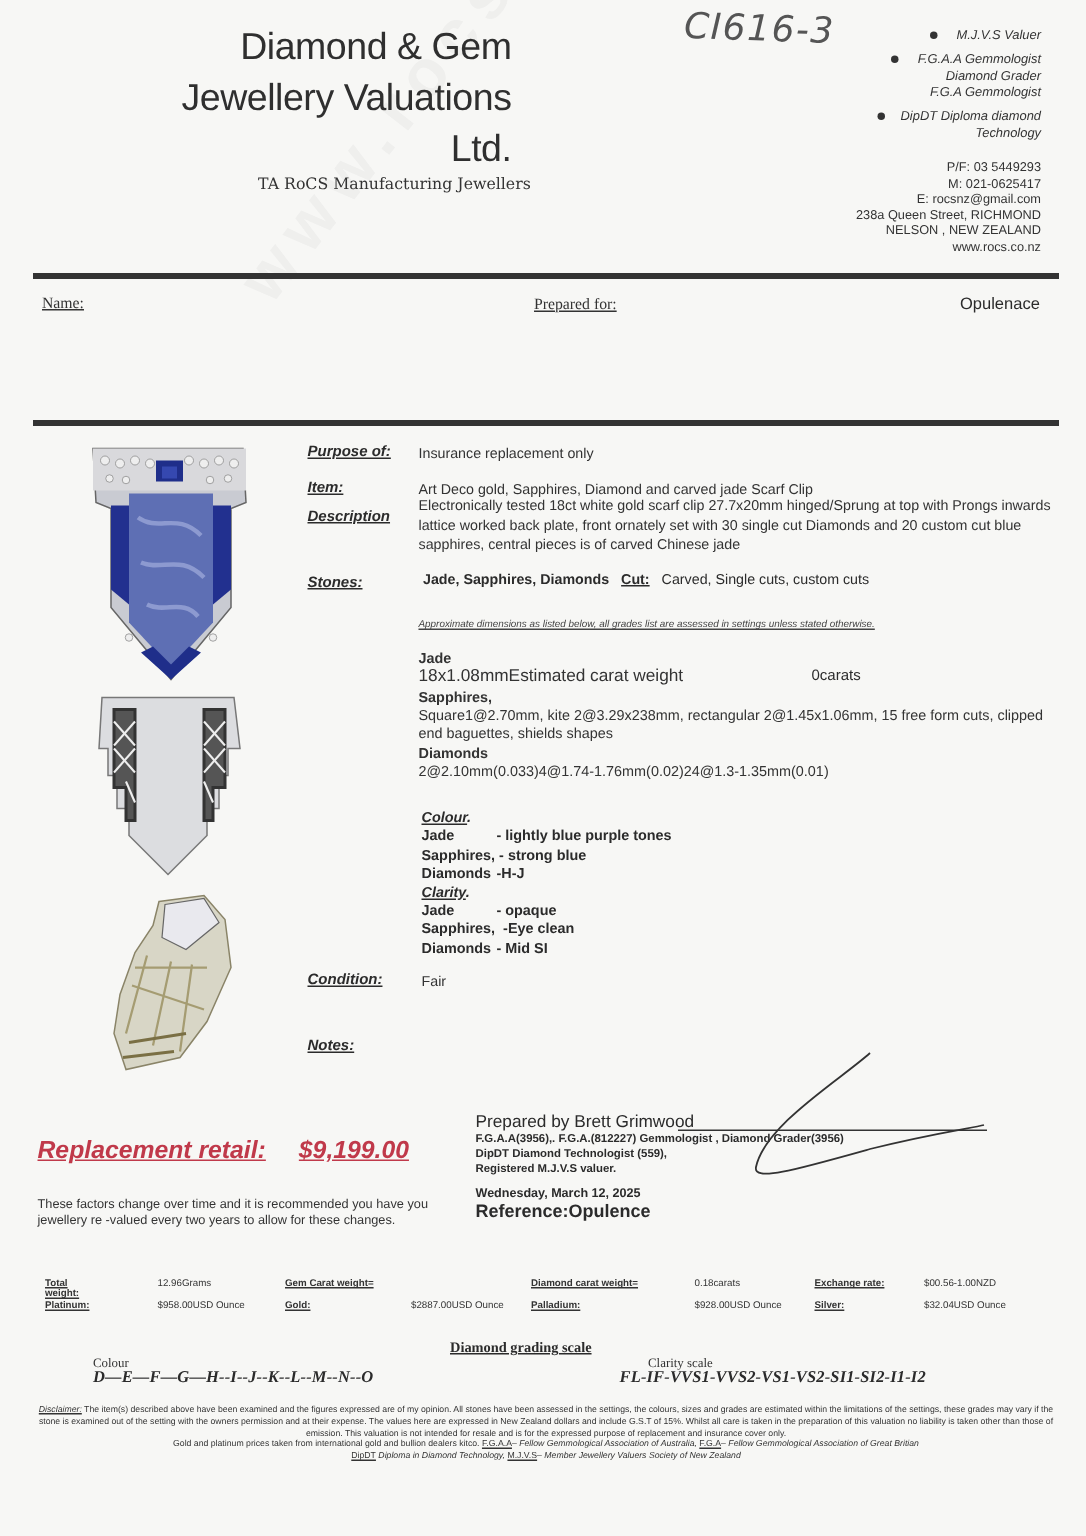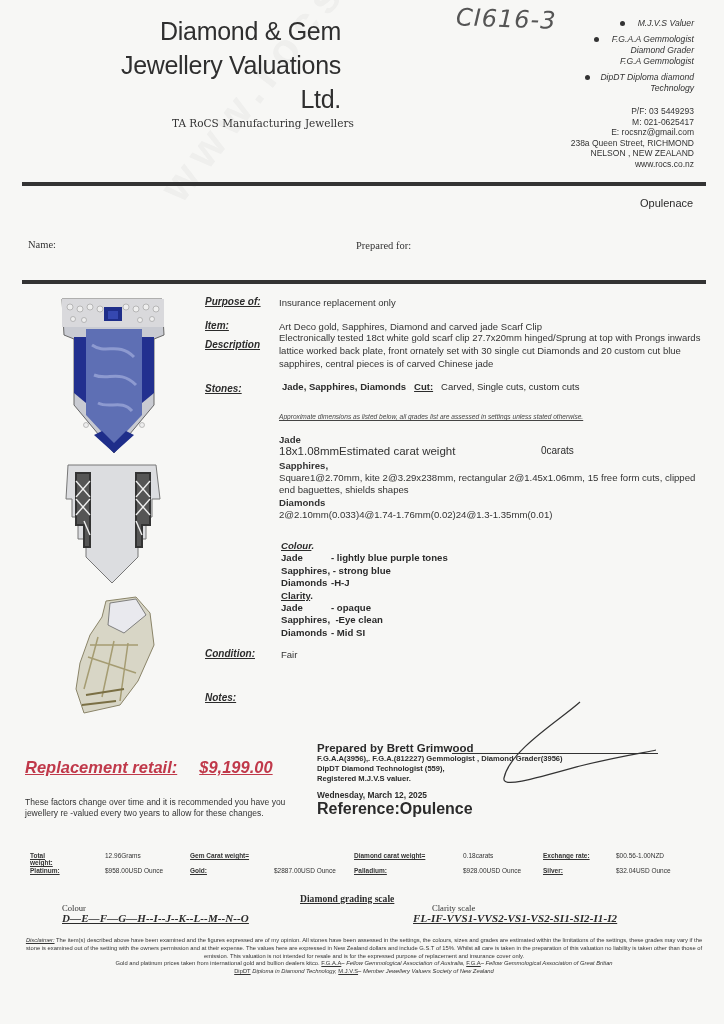--- a/index.html
+++ b/index.html
@@ -35,21 +35,21 @@
   }
   .contact {
     position: absolute; right: 30px; top: 106px; text-align: right;
     font-size: 8.5px; line-height: 10.6px; color: #333;
   }
   .rule {
     position: absolute; left: 22px; width: 483px; height: 4px; background: #333;
   }
   .rule.full { width: 684px; }
   .serif-label {
-    font-family: "Liberation Serif", serif; font-size: 10.5px; color: #333; margin-top: 42px;
+    font-family: "Liberation Serif", serif; font-size: 10.5px; text-decoration: underline; color: #333;
   }
   .field-label {
     position: absolute; left: 205px;
     font-size: 10px; font-weight: bold; font-style: italic; text-decoration: underline; color: #2b2b2b;
   }
   .field-value {
     position: absolute; left: 279px; font-size: 9.5px; color: #333; line-height: 13px;
   }
   .stones-block { position: absolute; left: 279px; font-size: 9.6px; color: #333; }
   .b { font-weight: bold; }
@@ -59,35 +59,35 @@
   .retail {
     position: absolute; left: 25px; top: 758px;
     font-size: 16.5px; font-weight: bold; font-style: italic; color: #c0394a;
     text-decoration: underline; display: flex; gap: 22px;
   }
   .note {
     position: absolute; left: 25px; top: 797px; width: 290px;
     font-size: 8.5px; line-height: 11px; color: #333;
   }
   .prep { position: absolute; left: 317px; top: 742px; color: #2b2b2b; }
-  .prep .name { font-size: 11.5px; font-weight: bold; }
+  .prep .name { font-size: 11.5px; font-weight: normal; }
   .prep .line { font-size: 7.6px; font-weight: bold; line-height: 10px; }
   .sigline {
     position: absolute; left: 452px; top: 753px; width: 206px; height: 1px; background: #333;
   }
   .metals { position: absolute; font-size: 6.5px; color: #333; }
   .metals .lbl { font-weight: bold; text-decoration: underline; }
   .scale-title {
     position: absolute; left: 300px; top: 893px;
     font-family: "Liberation Serif", serif; font-size: 9.6px; font-weight: bold; text-decoration: underline;
   }
   .scale-head { position: absolute; font-family: "Liberation Serif", serif; font-size: 8.6px; color: #333; }
   .scale-val {
     position: absolute; font-family: "Liberation Serif", serif; font-size: 11px;
-    font-weight: bold; font-style: italic; color: #2b2b2b; letter-spacing: 0.1px; text-decoration: underline;
+    font-weight: bold; font-style: italic; color: #2b2b2b; letter-spacing: 0.1px;
   }
   .disclaimer {
     position: absolute; left: 24px; top: 937px; width: 680px; text-align: center;
     font-size: 5.8px; line-height: 7.8px; color: #333;
   }
   .disclaimer .u { text-decoration: underline; }
   .disclaimer i { font-style: italic; }
   .photos { position: absolute; left: 28px; top: 285px; width: 150px; }
   .watermark {
     position: absolute; left: 150px; top: 180px; width: 620px; height: 40px;
@@ -218,21 +218,21 @@
   <div style="font-weight:bold; font-style:italic;"><span style="text-decoration:underline;">Colour</span>.</div>
   <div class="row">
       <span class="k">Jade</span>
       <span>- lightly blue purple tones</span>
     </div>
   <div class="row"><span>Sapphires,</span>&nbsp;<span>- strong blue</span></div>
   <div class="row">
       <span class="k">Diamonds</span>
       <span>-H-J</span>
     </div>
-  <div style="font-weight:bold; "><span style="text-decoration:underline;">Clarity</span>.</div>
+  <div style="font-weight:bold; font-style:italic;"><span style="text-decoration:underline;">Clarity</span>.</div>
   <div class="row">
       <span class="k">Jade</span>
       <span>- opaque</span>
     </div>
   <div class="row"><span>Sapphires,</span>&nbsp;&nbsp;<span>-Eye clean</span></div>
   <div class="row">
       <span class="k">Diamonds</span>
       <span>- Mid SI</span>
     </div>
 </div>
@@ -249,21 +249,21 @@
 <div class="note">
   <div>These factors change over time and it is recommended you have you jewellery re -valued every two years to allow for these changes.</div>
 </div>
 
 <div class="prep">
   <div class="name">Prepared by Brett Grimwood</div>
   <div class="line">F.G.A.A(3956),. F.G.A.(812227) Gemmologist , Diamond Grader(3956)</div>
   <div class="line">DipDT Diamond Technologist (559),</div>
   <div class="line">Registered M.J.V.S valuer.</div>
   <div class="line" style="margin-top:6px; font-size:8.4px;">Wednesday, March 12, 2025</div>
-  <div style="font-size:16px; font-weight:bold;">Reference:Opulence</div>
+  <div style="font-size:12px; font-weight:bold;">Reference:Opulence</div>
 </div>
 <div class="sigline"></div>
 <svg class="abs" style="left:470px; top:700px;" width="200" height="90">
   <path d="M110,2 C90,20 40,50 34,78 C32,88 60,80 110,66 C150,56 178,52 186,50" stroke="#333" stroke-width="1.2" fill="none"></path>
 </svg>
 
 <div class="metals" style="left:30px; top:852px;">
   <span class="lbl abs" style="left:0; top:0;">Total weight:</span>
   <span class="abs" style="left:75px; top:0; white-space:nowrap;">12.96Grams</span>
   <span class="lbl abs" style="left:160px; top:0; white-space:nowrap;">Gem Carat weight=</span>

